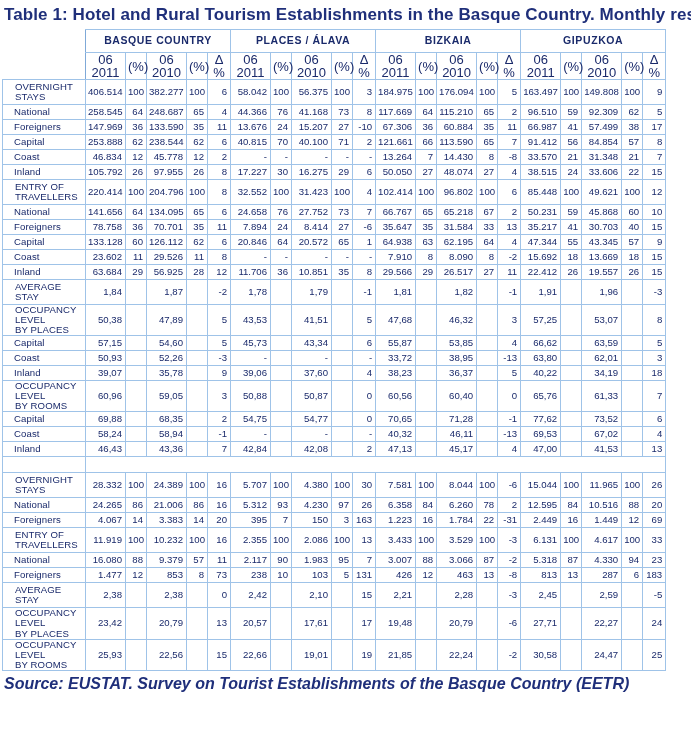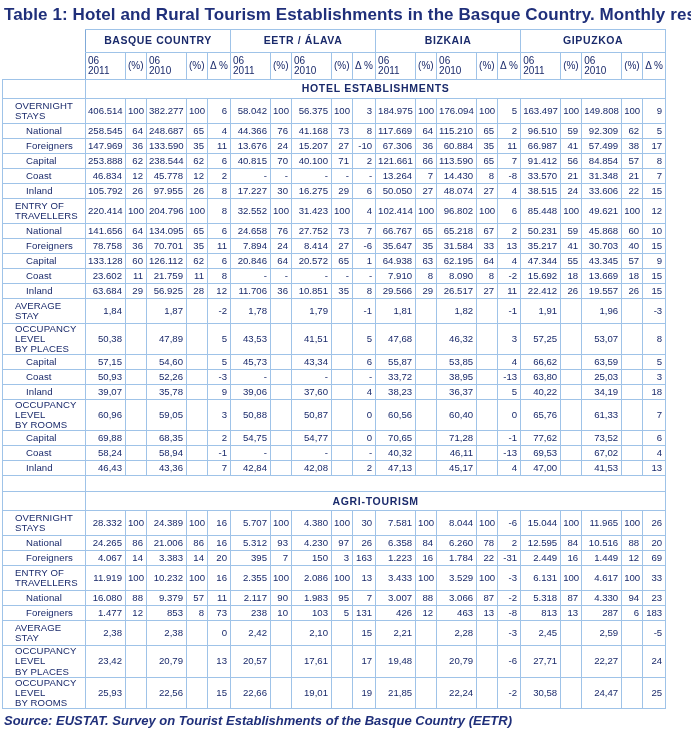--- a/index.html
+++ b/index.html
@@ -32,47 +32,47 @@
   col.v{width:40px;}
   col.p{width:21px;}
   col.d{width:23px;}
   
   .reg{
     text-align:center;font-weight:bold;font-size:10.5px;
     letter-spacing:.6px;height:22px;
     border-bottom:1px solid #9fc3e8;
   }
   .sub{
-    font-size:10px;height:26px;
+    text-align:center;font-size:13px;height:26px;
     line-height:1.0;
   }
   .sub .yr{display:block;}
   .blank{border:none !important;background:#fff;}
   
   .band{
     text-align:center;font-weight:bold;font-size:10.5px;
     letter-spacing:.7px;height:18px;
   }
   
   .cat{
     font-weight:normal;font-size:9.6px;line-height:1.05;
     padding-left:12px;letter-spacing:.1px;
   }
   .sub-lbl{
-    font-size:9.6px;padding-left:23px;letter-spacing:.1px;
+    font-size:9.6px;padding-left:11px;letter-spacing:.1px;
   }
   
   .num{text-align:right;padding-right:3px;font-size:9.6px;white-space:nowrap;}
   .gsep{border-left:1px solid #7fa9d8;}
   tr.h2{height:15px;}
   tr.tall{height:25px;}
   tr.tall3{height:31px;}
   tr.spacer{height:16px;}
   #source{
-    font-size:13px;font-weight:bold;font-style:italic;
+    font-size:16px;font-weight:bold;font-style:italic;
     padding:4px 4px 0 4px;color:#1f2f7a;white-space:nowrap;
   }
 </style>
 </head>
 <body>
 
 <div id="caption">Table 1: Hotel and Rural Tourism Establishments in the Basque Country. Monthly results</div>
 
 <table>
   <colgroup>
@@ -95,21 +95,21 @@
     <col class="v">
       <col class="p">
       <col class="v">
       <col class="p">
       <col class="d">
   </colgroup>
   <thead>
     <tr>
       <td class="blank"></td>
       <td class="reg gsep" colspan="5">BASQUE COUNTRY</td>
-      <td class="reg gsep" colspan="5">EETR / ÁLAVA</td>
+      <td class="reg gsep" colspan="5">PLACES / ÁLAVA</td>
       <td class="reg gsep" colspan="5">BIZKAIA</td>
       <td class="reg gsep" colspan="5">GIPUZKOA</td>
     </tr>
     <tr id="subhead-row">
       <td class="blank"></td>
     <td class="sub gsep"><span class="yr">06</span>2011</td>
         <td class="sub">(%)</td>
         <td class="sub"><span class="yr">06</span>2010</td>
         <td class="sub">(%)</td>
         <td class="sub">Δ %</td>
@@ -124,24 +124,20 @@
         <td class="sub">(%)</td>
         <td class="sub">Δ %</td>
         <td class="sub gsep"><span class="yr">06</span>2011</td>
         <td class="sub">(%)</td>
         <td class="sub"><span class="yr">06</span>2010</td>
         <td class="sub">(%)</td>
         <td class="sub">Δ %</td>
       </tr>
   </thead>
   <tbody id="tbody">
-      <tr>
-        <td></td>
-        <td colspan="20" class="band gsep">HOTEL ESTABLISHMENTS</td>
-      </tr>
       <tr class="tall">
         <td class="cat">OVERNIGHT<br>STAYS</td>
         <td class="num gsep">406.514</td>
         <td class="num">100</td>
         <td class="num">382.277</td>
         <td class="num">100</td>
         <td class="num">6</td>
         <td class="num gsep">58.042</td>
         <td class="num">100</td>
         <td class="num">56.375</td>
@@ -362,21 +358,21 @@
         <td class="num gsep">47.344</td>
         <td class="num">55</td>
         <td class="num">43.345</td>
         <td class="num">57</td>
         <td class="num">9</td>
       </tr>
       <tr class="h2">
         <td class="sub-lbl">Coast</td>
         <td class="num gsep">23.602</td>
         <td class="num">11</td>
-        <td class="num">21.759</td>
+        <td class="num">29.526</td>
         <td class="num">11</td>
         <td class="num">8</td>
         <td class="num gsep">-</td>
         <td class="num">-</td>
         <td class="num">-</td>
         <td class="num">-</td>
         <td class="num">-</td>
         <td class="num gsep">7.910</td>
         <td class="num">8</td>
         <td class="num">8.090</td>
@@ -492,21 +488,21 @@
         <td class="num">-</td>
         <td class="num"></td>
         <td class="num">-</td>
         <td class="num gsep">33,72</td>
         <td class="num"></td>
         <td class="num">38,95</td>
         <td class="num"></td>
         <td class="num">-13</td>
         <td class="num gsep">63,80</td>
         <td class="num"></td>
-        <td class="num">25,03</td>
+        <td class="num">62,01</td>
         <td class="num"></td>
         <td class="num">3</td>
       </tr>
       <tr class="h2">
         <td class="sub-lbl">Inland</td>
         <td class="num gsep">39,07</td>
         <td class="num"></td>
         <td class="num">35,78</td>
         <td class="num"></td>
         <td class="num">9</td>
@@ -614,24 +610,20 @@
         <td class="num">4</td>
         <td class="num gsep">47,00</td>
         <td class="num"></td>
         <td class="num">41,53</td>
         <td class="num"></td>
         <td class="num">13</td>
       </tr>
       <tr class="spacer">
         <td></td>
         <td colspan="20" class="gsep"></td>
-      </tr>
-      <tr>
-        <td></td>
-        <td colspan="20" class="band gsep">AGRI-TOURISM</td>
       </tr>
       <tr class="tall">
         <td class="cat">OVERNIGHT<br>STAYS</td>
         <td class="num gsep">28.332</td>
         <td class="num">100</td>
         <td class="num">24.389</td>
         <td class="num">100</td>
         <td class="num">16</td>
         <td class="num gsep">5.707</td>
         <td class="num">100</td>

